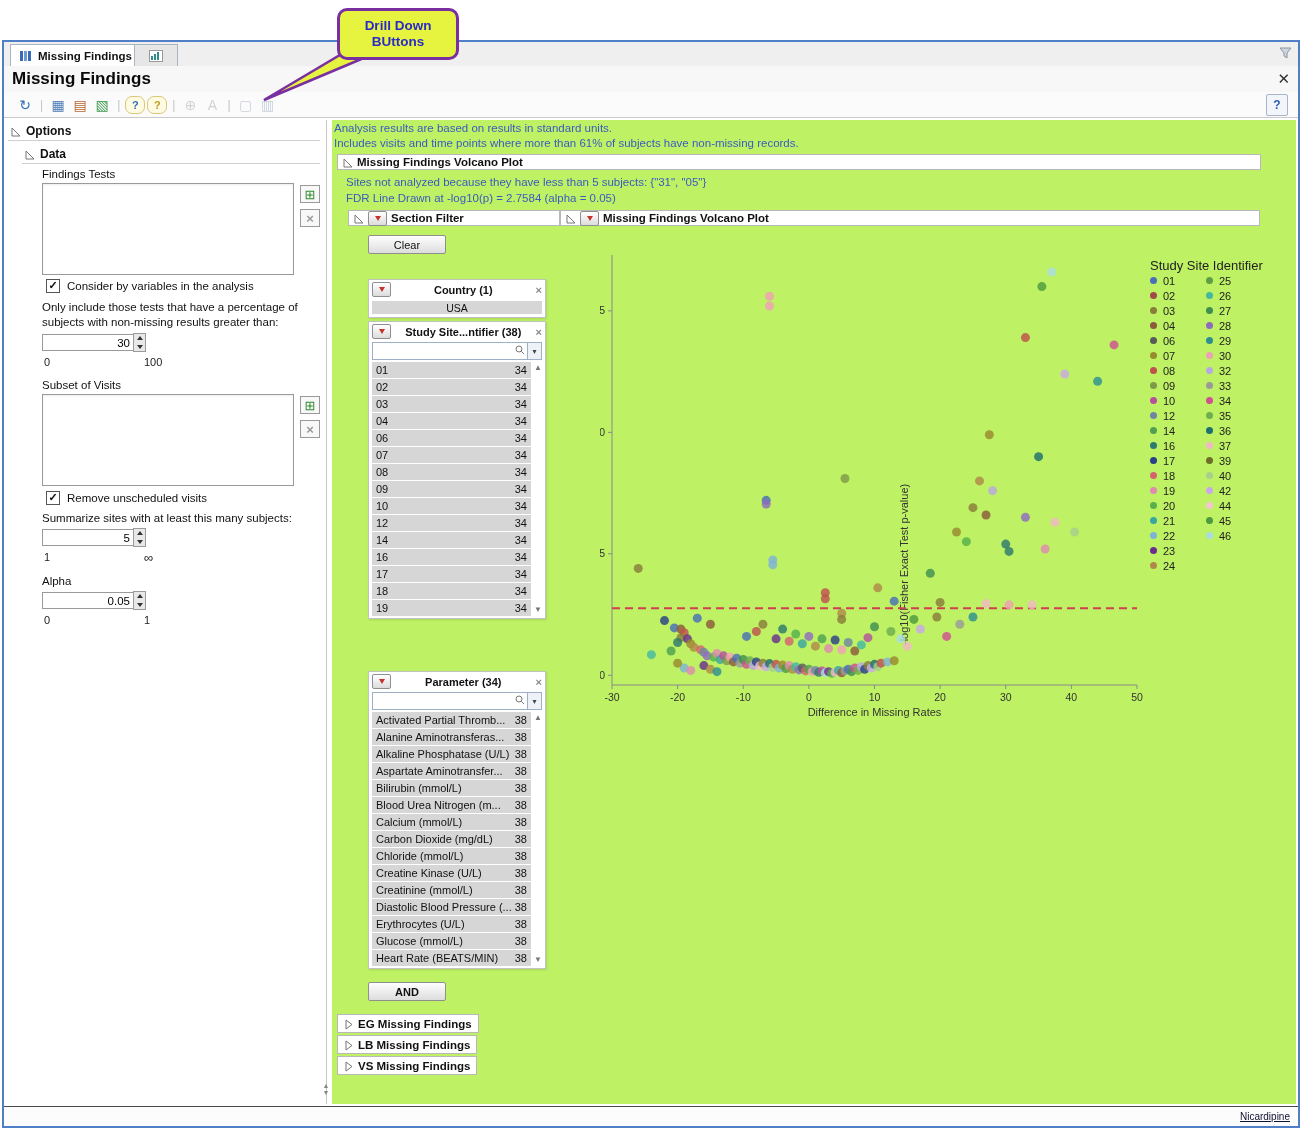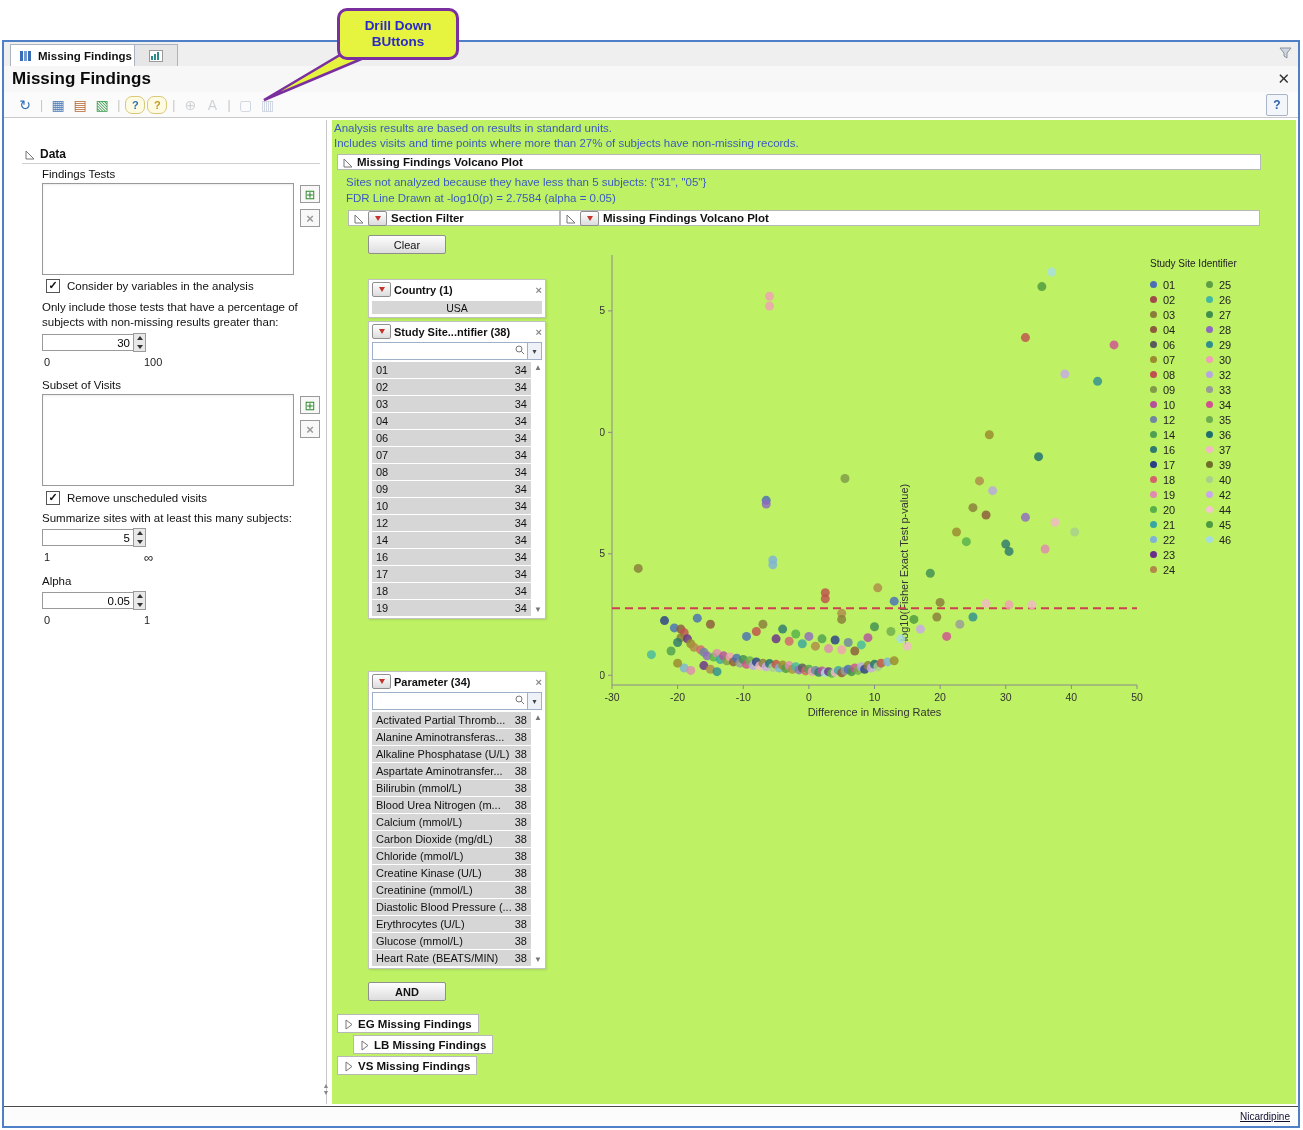--- a/index.html
+++ b/index.html
@@ -53,38 +53,38 @@
   .blue-note{color:#3b5bbf;font-size:11.5px;white-space:nowrap}
   .outline-hdr{border:1px solid #b8b8b8;display:flex;align-items:center;gap:4px;padding:0 4px;height:16px;font-weight:bold;font-size:11.5px;background:#fff;box-sizing:border-box}
   .btn{border:1px solid #8f8f8f;background:linear-gradient(#fefefe,#ddd);height:17px;display:inline-flex;align-items:center;justify-content:center;font-size:11px;padding:0 10px;border-radius:2px;cursor:pointer}
   .red-btn{width:17px;height:13px;border:1px solid #8f8f8f;background:linear-gradient(#fff,#dcdcdc);display:inline-flex;align-items:center;justify-content:center;border-radius:2px;flex:none;cursor:pointer}
   .red-btn::after{content:"";width:0;height:0;border-left:3.5px solid transparent;border-right:3.5px solid transparent;border-top:5px solid #c4342d}
   .close-x{color:#8a8a8a;font-size:11px;font-weight:bold;cursor:pointer}
   .close-x::before{content:"×"}
 
   .filter-block{position:absolute;width:178px;border:1px solid #c2c2c2;background:#fff;box-shadow:1px 1px 2px rgba(0,0,0,.12);box-sizing:border-box}
   .fb-header{display:flex;align-items:center;gap:3px;padding:2px 3px}
-  .fb-title{flex:1;font-weight:bold;font-size:11px;white-space:nowrap;overflow:hidden}
+  .fb-title{flex:1;text-align:center;font-weight:bold;font-size:11px;white-space:nowrap;overflow:hidden}
   .fb-search{height:16px;margin:1px 3px 2px 3px;border:1px solid #9db0c8;display:flex;align-items:center;background:#fff}
   .fb-search input{flex:1;border:none;outline:none;font-size:11px;padding:0 3px;min-width:0;font-family:inherit}
   .fb-search .mag{color:#777;font-size:10px;padding:0 2px}
   .fb-search .drop{width:13px;align-self:stretch;border-left:1px solid #9db0c8;display:flex;align-items:center;justify-content:center;font-size:8px;color:#444;background:#eef2f8;cursor:pointer}
   .fb-list{margin:0 14px 2px 3px;position:relative}
   .frow{height:16px;margin-bottom:1px;background:#d6d6d6;display:flex;align-items:center;padding:0 4px;font-size:11px;cursor:pointer}
   .frow-label{white-space:nowrap;overflow:hidden;flex:1}
   .frow-count{margin-left:4px}
   .caret{position:absolute;right:3px;color:#777;font-size:8px;line-height:8px;cursor:pointer}
   .country-row{height:13px;margin:2px 3px 3px 3px;background:#d6d6d6;font-size:10.5px;display:flex;align-items:center;justify-content:center;cursor:pointer}
   .domain-row{display:flex;gap:2px;margin:2px 3px 3px 3px}
   .domain-btn{flex:1;height:13px;background:#d6d6d6;font-size:10.5px;display:flex;align-items:center;justify-content:center;cursor:pointer}
 
   
   .ylabel{position:absolute;left:566px;top:525px;transform:rotate(-90deg);transform-origin:0 0;font-size:11px;color:#333;white-space:nowrap}
   .legend{position:absolute;left:1146px;top:216px;width:148px}
-  .legend-title{font-size:10px;color:#222;margin-bottom:8px}
+  .legend-title{font-size:13px;color:#222;}
   .legend-grid{display:grid;grid-template-rows:repeat(20,15px);grid-auto-flow:column;grid-auto-columns:56px}
   .lg-item{display:flex;align-items:center;gap:6px;font-size:11px;color:#222;cursor:pointer}
   .lg-dot{width:7px;height:7px;border-radius:50%;flex:none}
 
   .collapsed-sec{position:absolute;left:333px;height:17px;border:1px solid #b8b8b8;display:inline-flex;align-items:center;gap:5px;padding:0 6px;font-weight:bold;font-size:11.5px;background:#fff;cursor:pointer;white-space:nowrap}
 
   .statusbar{position:absolute;left:0;bottom:0;width:100%;height:20px;border-top:1px solid #4a4a4a;background:#fcfcfc;display:flex;align-items:center;box-sizing:border-box;padding:0 8px}
   .status-link{margin-left:auto;font-size:10px;color:#101030;text-decoration:underline;cursor:pointer}
 
   .filter-funnel{position:absolute;right:6px;top:5px;cursor:pointer}
@@ -145,20 +145,26 @@
         <span class="tbtn disabled" style="color: rgb(154, 160, 168);">⊕</span>
         <span class="tbtn disabled" style="color: rgb(154, 160, 168);">A</span>
         <span class="tsep">|</span>
         <span class="tbtn disabled" style="color: rgb(138, 154, 184);">▢</span>
         <span class="tbtn disabled" style="color: rgb(138, 154, 184);">▥</span>
       </span>
     <span class="help-btn">?</span>
   </div>
 
   <div class="left-panel">
+    <div class="sec-hdr abs" style="left:0;top:2px;width:308px">
+      <svg class="disc" width="11" height="11">
+          <polygon points="2,2 2,10 10,10" fill="#fff" stroke="#777"></polygon>
+        </svg>
+      <span>Options</span>
+    </div>
     <div class="sec-hdr abs" style="left:14px;top:25px;width:294px">
       <svg class="disc" width="11" height="11">
           <polygon points="2,2 2,10 10,10" fill="#fff" stroke="#777"></polygon>
         </svg>
       <span>Data</span>
     </div>
 
     <div class="abs label11" style="left:34px;top:48px">Findings Tests</div>
     <div class="listbox abs" style="left:34px;top:63px;width:250px;height:90px"></div>
     <div class="icon-btn plus abs" style="left:292px;top:65px">⊞</div>
@@ -210,21 +216,21 @@
 
   <div class="splitter"></div>
   <div class="split-ctl">
       <span>▲</span>
       <span>▼</span>
     </div>
 
   <div class="main">
 
     <div class="blue-note abs" style="left:2px;top:2px">Analysis results are based on results in standard units.</div>
-    <div class="blue-note abs" style="left:2px;top:17px">Includes visits and time points where more than 27% of subjects have non-missing records.</div>
+    <div class="blue-note abs" style="left:2px;top:17px">Includes visits and time points where more than 61% of subjects have non-missing records.</div>
 
     <div class="outline-hdr abs" style="left:5px;top:34px;width:924px">
       <svg class="disc" width="11" height="11">
           <polygon points="2,2 2,10 10,10" fill="#fff" stroke="#777"></polygon>
         </svg>
       <span>Missing Findings Volcano Plot</span>
     </div>
 
     <div class="blue-note abs" style="left:14px;top:56px">Sites not analyzed because they have less than 5 subjects: {"31", "05"}</div>
     <div class="blue-note abs" style="left:14px;top:72px">FDR Line Drawn at -log10(p) = 2.7584 (alpha = 0.05)</div>
@@ -762,21 +768,21 @@
           </div>
         </div>
     </div>
 
     <div class="collapsed-sec" style="left:5px;top:894px">
       <svg class="disc" width="9" height="12">
           <polygon points="2,2 8,6.5 2,11" fill="#fff" stroke="#777"></polygon>
         </svg>
       <span>EG Missing Findings</span>
     </div>
-    <div class="collapsed-sec" style="left:21px;top:915px">
+    <div class="collapsed-sec" style="left:5px;top:915px">
       <svg class="disc" width="9" height="12">
           <polygon points="2,2 8,6.5 2,11" fill="#fff" stroke="#777"></polygon>
         </svg>
       <span>LB Missing Findings</span>
     </div>
     <div class="collapsed-sec" style="left:5px;top:936px">
       <svg class="disc" width="9" height="12">
           <polygon points="2,2 8,6.5 2,11" fill="#fff" stroke="#777"></polygon>
         </svg>
       <span>VS Missing Findings</span>

